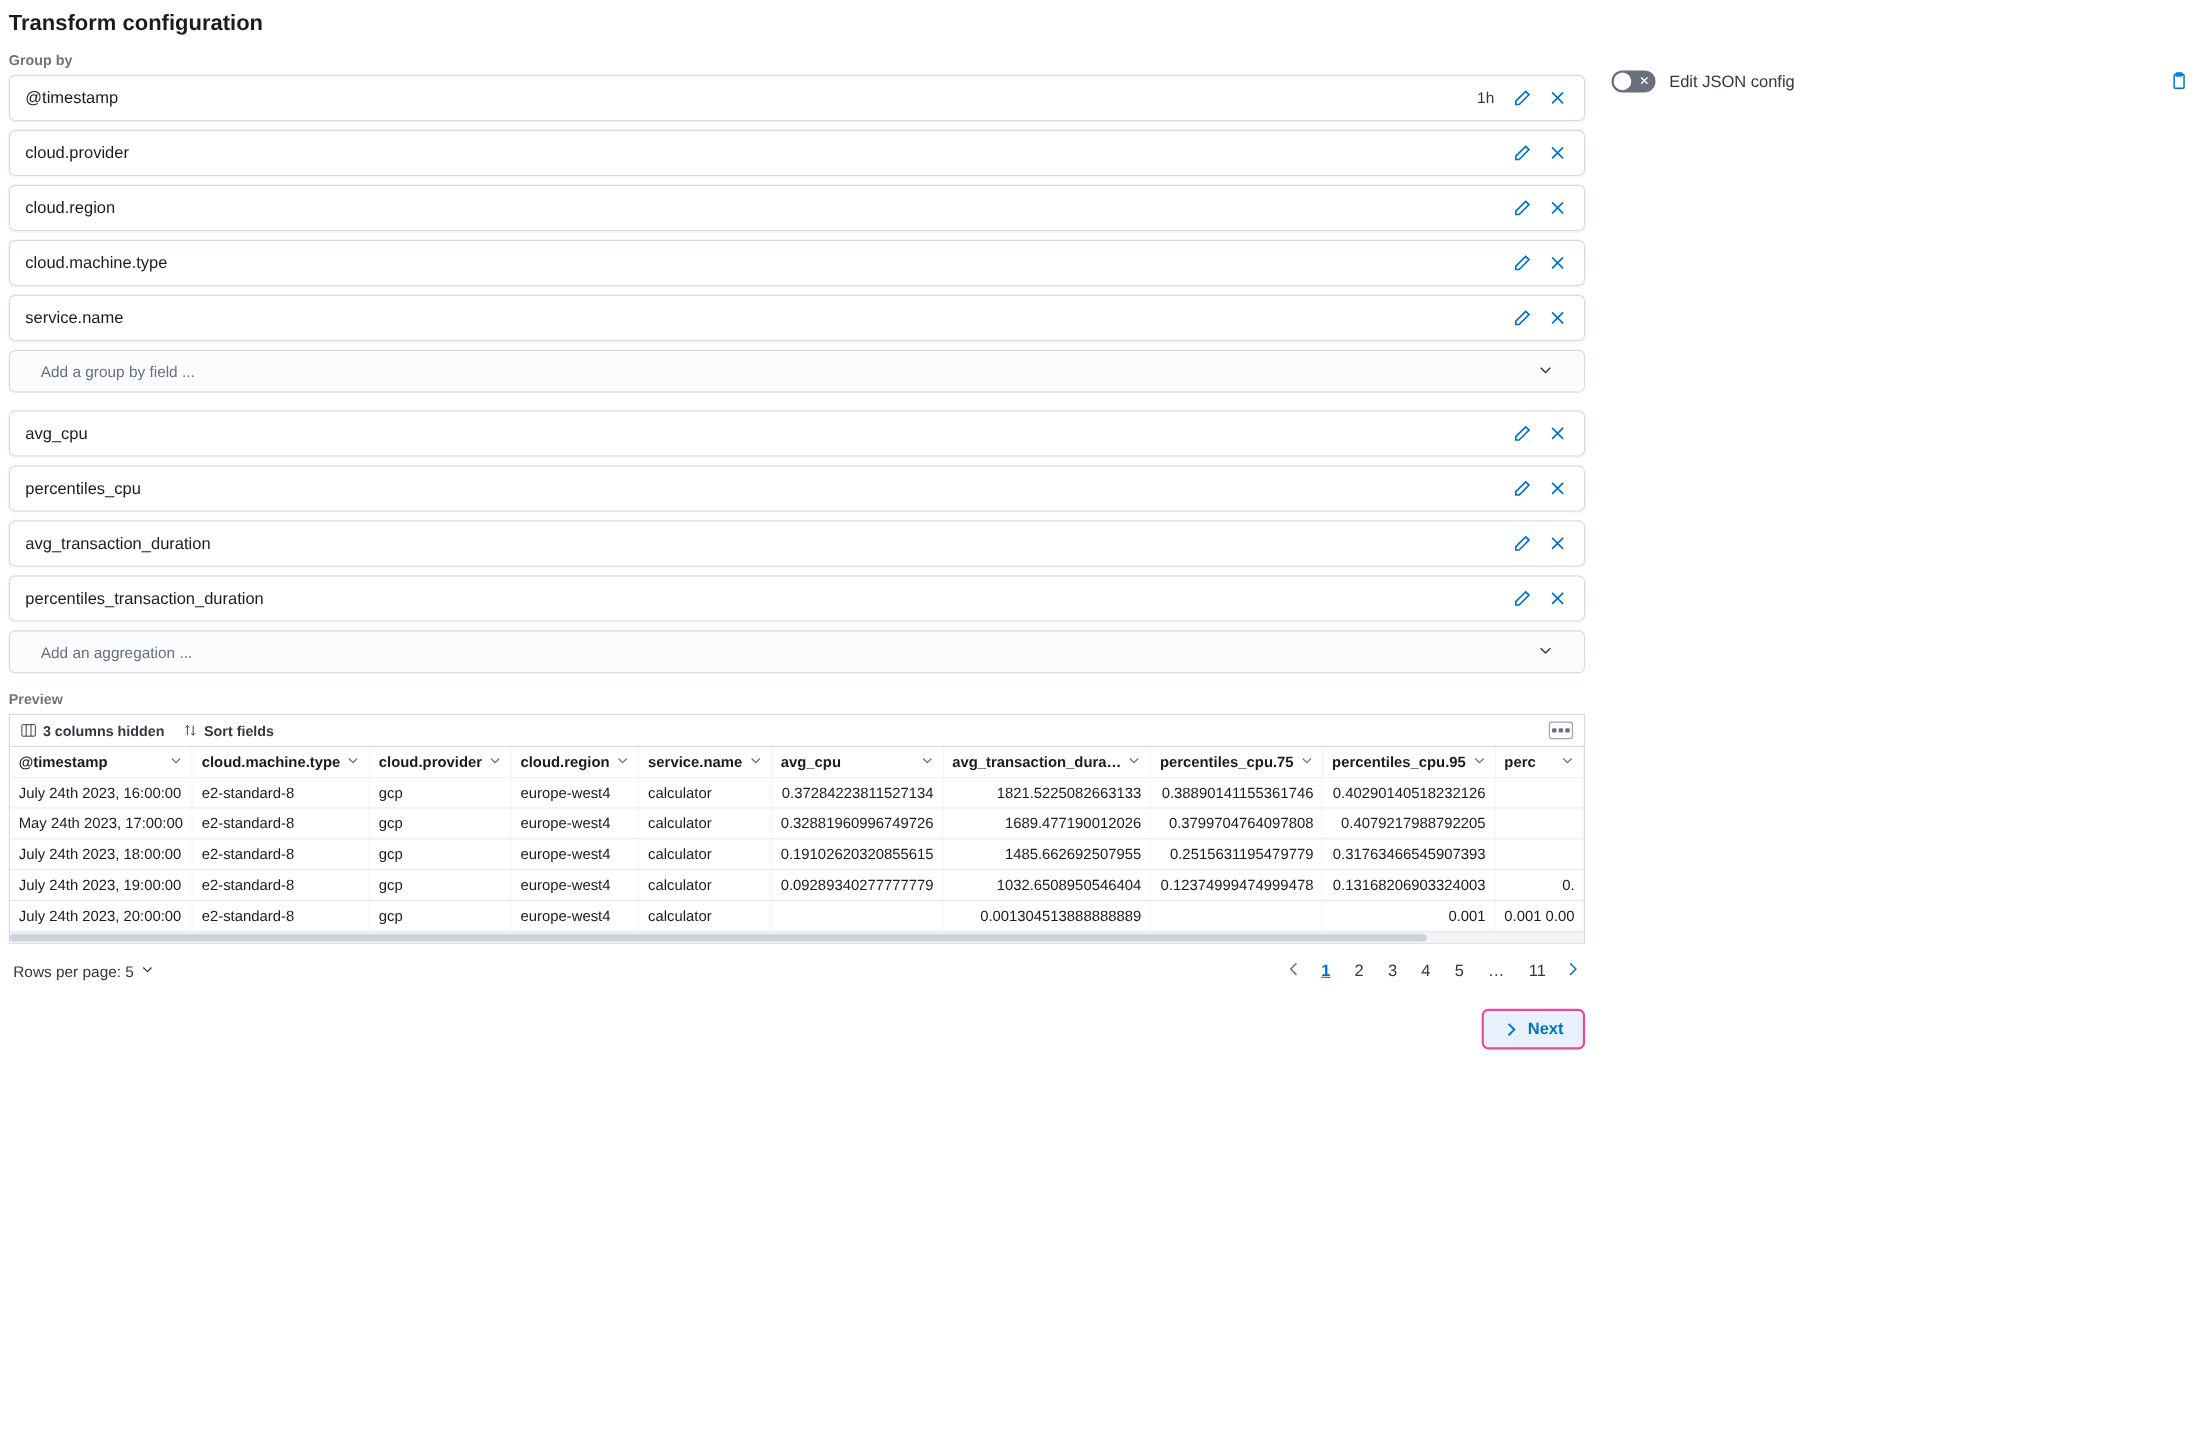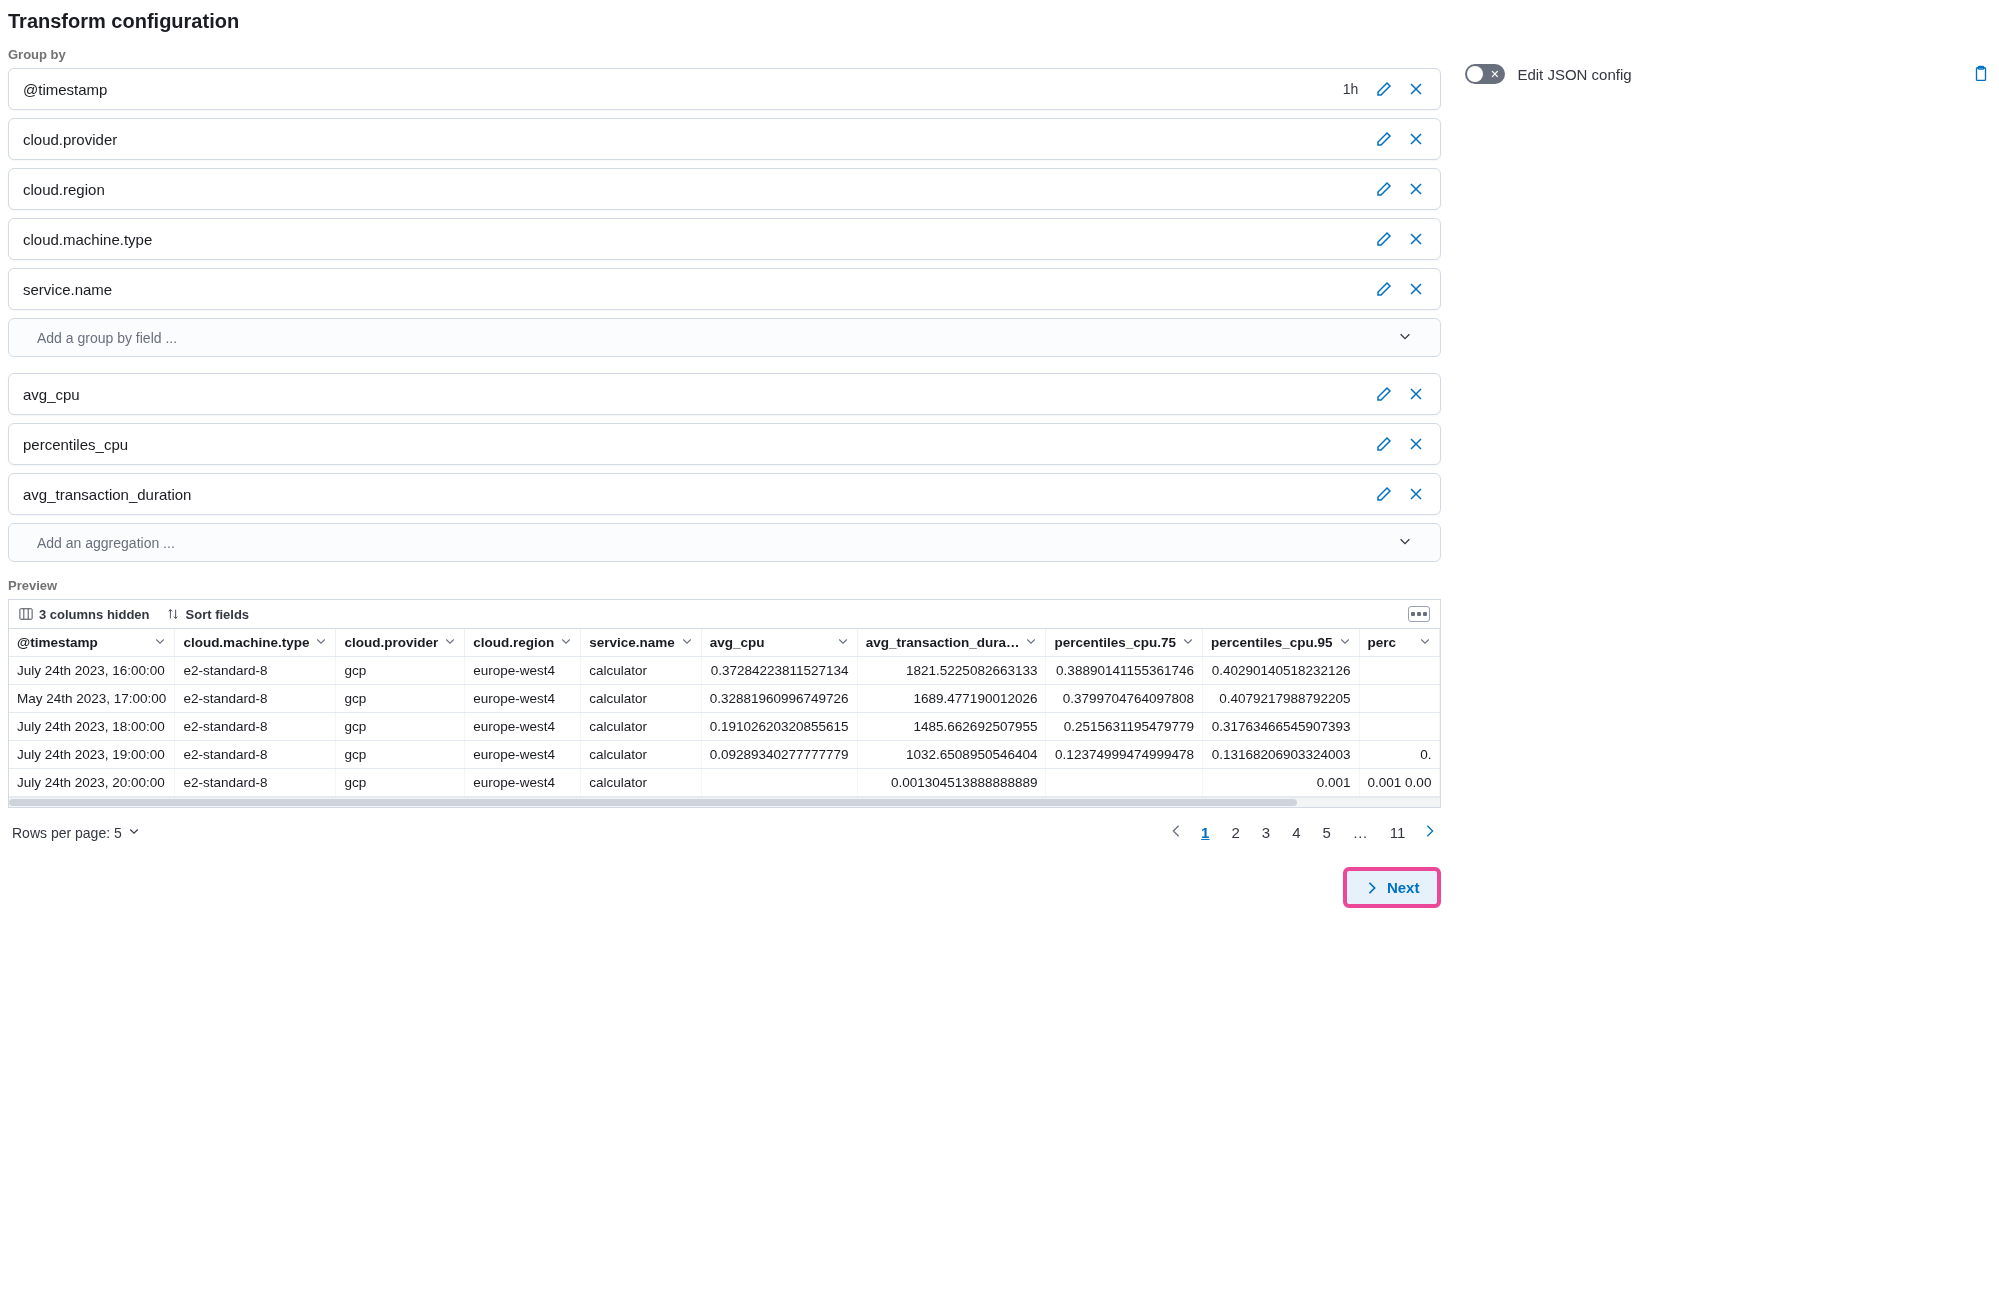--- a/index.html
+++ b/index.html
@@ -59,21 +59,21 @@
 .rows-pp { display: inline-flex; align-items: flex-start; gap: 6px; color: #343741; font-size: 14px; cursor: pointer; }
 .rows-pp svg { width: 12px; height: 12px; stroke: #343741; fill: none; stroke-width: 1.5; }
 .pager { display: flex; align-items: center; gap: 14px; color: #343741; }
 .pager .pg { cursor: pointer; font-size: 15px; padding: 2px 4px; }
 .pager .pg.active { color: #0071c2; font-weight: 700; text-decoration: underline; }
 .pager .nav svg { width: 14px; height: 14px; stroke: #69707d; fill: none; stroke-width: 1.5; }
 .pager .nav.enabled svg { stroke: #0071c2; }
 .footer-actions { display: flex; justify-content: flex-end; margin-top: 24px; }
 .next-btn {
   display: inline-flex; align-items: center; gap: 8px;
-  background: #e6f1fb; color: #0071c2; border: 4px solid #ec4899;
+  background: #e6f1fb; color: #0071c2; border: 2px solid #ec4899;
   border-radius: 6px; padding: 8px 18px; font-size: 15px; font-weight: 600; cursor: pointer;
 }
 .next-btn svg { width: 14px; height: 14px; stroke: #0071c2; fill: none; stroke-width: 2; }
 </style>
 </head>
 <body>
 
 <div class="layout">
   <div class="main-col">
     <h2 class="page-title">Transform configuration</h2>
@@ -190,20 +190,35 @@
             </span>
             <span class="icon-btn icon-close">
               <svg viewBox="0 0 16 16">
                 <path d="M3 3l10 10M13 3L3 13"></path>
               </svg>
             </span>
           </span>
         </div>
         <div class="pill">
           <span class="pill-label">avg_transaction_duration</span>
+          <span class="pill-actions">
+            <span class="icon-btn icon-edit">
+              <svg viewBox="0 0 16 16">
+                <path d="M11 2l3 3-9 9H2v-3l9-9z"></path>
+              </svg>
+            </span>
+            <span class="icon-btn icon-close">
+              <svg viewBox="0 0 16 16">
+                <path d="M3 3l10 10M13 3L3 13"></path>
+              </svg>
+            </span>
+          </span>
+        </div>
+        <div class="pill">
+          <span class="pill-label">percentiles_transaction_duration</span>
           <span class="pill-actions">
             <span class="icon-btn icon-edit">
               <svg viewBox="0 0 16 16">
                 <path d="M11 2l3 3-9 9H2v-3l9-9z"></path>
               </svg>
             </span>
             <span class="icon-btn icon-close">
               <svg viewBox="0 0 16 16">
                 <path d="M3 3l10 10M13 3L3 13"></path>
               </svg>

